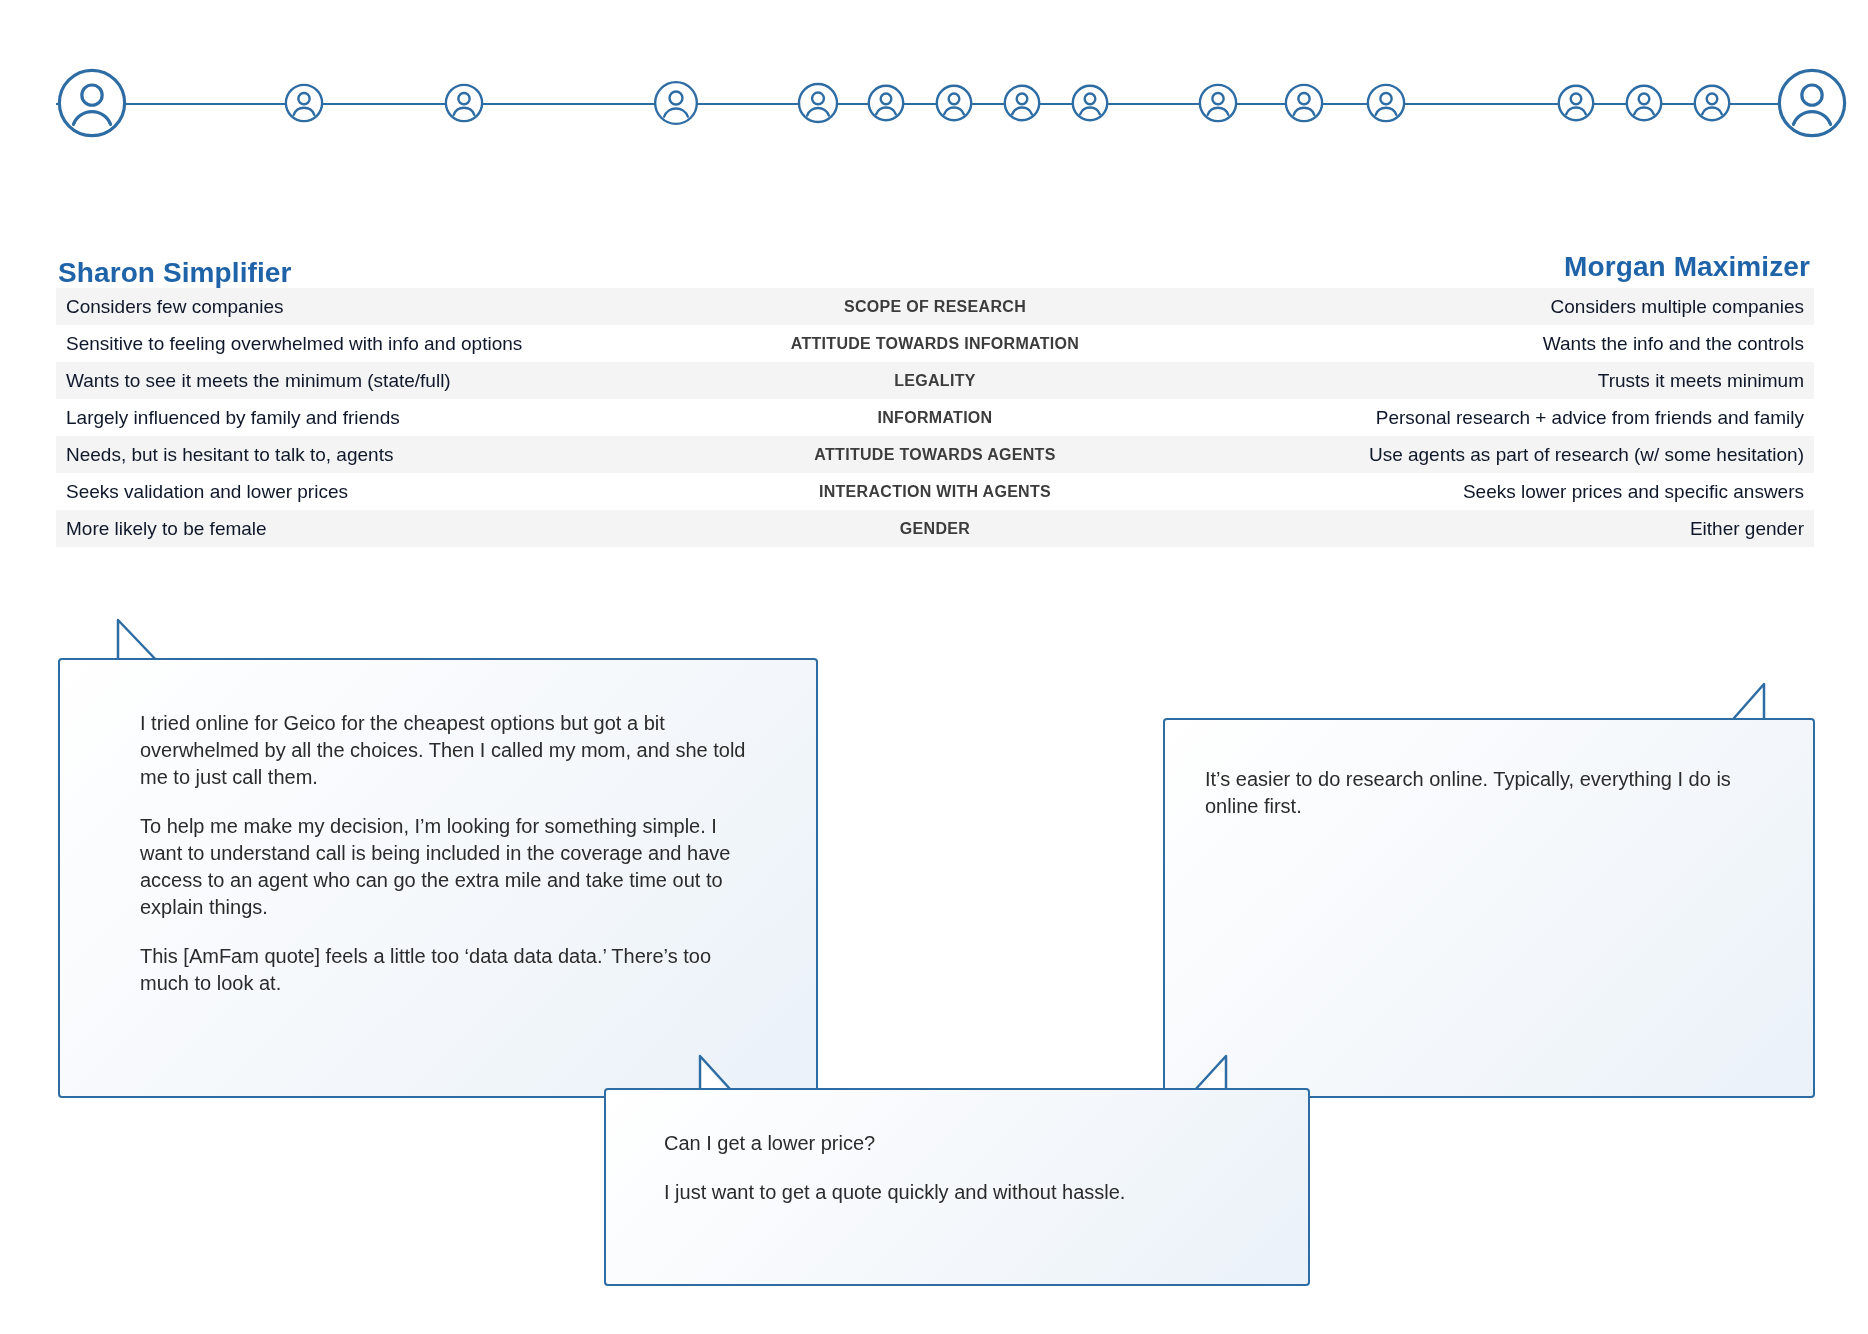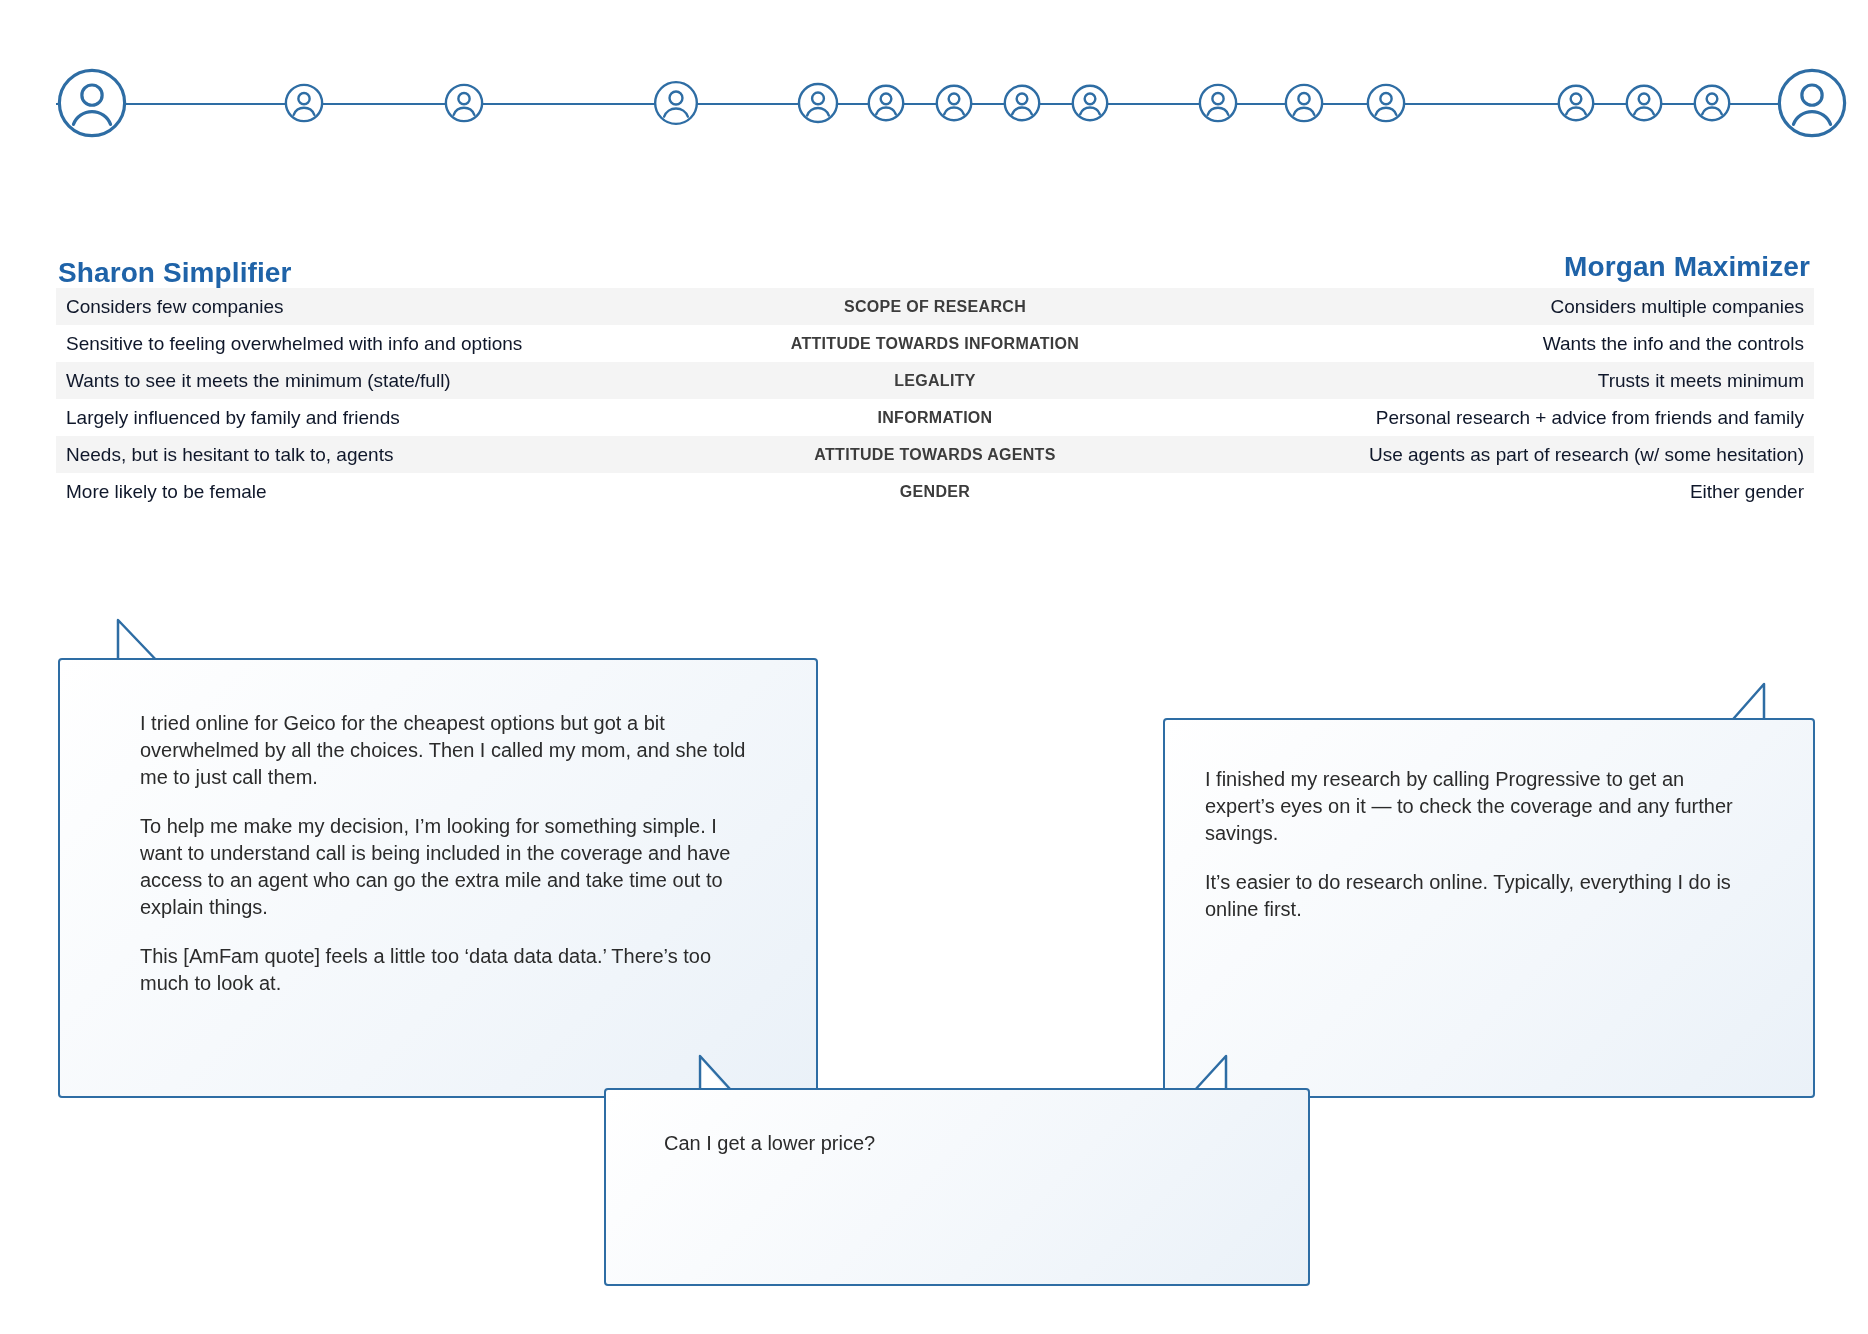--- a/index.html
+++ b/index.html
@@ -260,20 +260,25 @@
         <td class="left">Largely influenced by family and friends</td>
         <td class="mid">INFORMATION</td>
         <td class="right">Personal research + advice from friends and family</td>
       </tr>
       <tr>
         <td class="left">Needs, but is hesitant to talk to, agents</td>
         <td class="mid">ATTITUDE TOWARDS AGENTS</td>
         <td class="right">Use agents as part of research (w/ some hesitation)</td>
       </tr>
       <tr>
+        <td class="left">Seeks validation and lower prices</td>
+        <td class="mid">INTERACTION WITH AGENTS</td>
+        <td class="right">Seeks lower prices and specific answers</td>
+      </tr>
+      <tr>
         <td class="left">More likely to be female</td>
         <td class="mid">GENDER</td>
         <td class="right">Either gender</td>
       </tr>
     </tbody>
 </table>
 
 <div class="tail-poly" style="left:56px; top:600px;">
   <svg width="140" height="70" viewBox="0 0 140 70">
     <polygon points="60,64 60,20 100,64" fill="#ffffff" stroke="none"></polygon>
@@ -291,21 +296,20 @@
 
 <div class="tail-poly" style="left:1690px; top:660px;">
   <svg width="140" height="80" viewBox="0 0 140 80">
     <polygon points="34,72 74,72 74,24" fill="#ffffff" stroke="none"></polygon>
     <polyline points="30,74 74,24 74,76" fill="none" stroke="#2e6da4" stroke-width="2.5" stroke-linejoin="round"></polyline>
   </svg>
 </div>
 
 <div class="bubble" id="bubble-morgan">
   <div class="txt">
-    <p>I finished my research by calling Progressive to get an expert’s eyes on it — to check the coverage and any further savings.</p>
     <p>It’s easier to do research online. Typically, everything I do is online first.</p>
   </div>
 </div>
 
 <div class="tail-poly" style="left:660px; top:1040px;">
   <svg width="120" height="70" viewBox="0 0 120 70">
     <polygon points="38,60 38,16 76,60" fill="#ffffff" stroke="none"></polygon>
     <polyline points="40,62 40,16 80,60" fill="none" stroke="#2e6da4" stroke-width="2.5" stroke-linejoin="round"></polyline>
   </svg>
 </div>
@@ -313,14 +317,15 @@
 <div class="tail-poly" style="left:1160px; top:1040px;">
   <svg width="120" height="70" viewBox="0 0 120 70">
     <polygon points="28,60 66,16 66,60" fill="#ffffff" stroke="none"></polygon>
     <polyline points="24,62 66,16 66,62" fill="none" stroke="#2e6da4" stroke-width="2.5" stroke-linejoin="round"></polyline>
   </svg>
 </div>
 
 <div class="bubble" id="bubble-center">
   <div class="txt">
     <p>Can I get a lower price?</p>
+    <p>I just want to get a quote quickly and without hassle.</p>
   </div>
 </div>
 
 </body></html>

